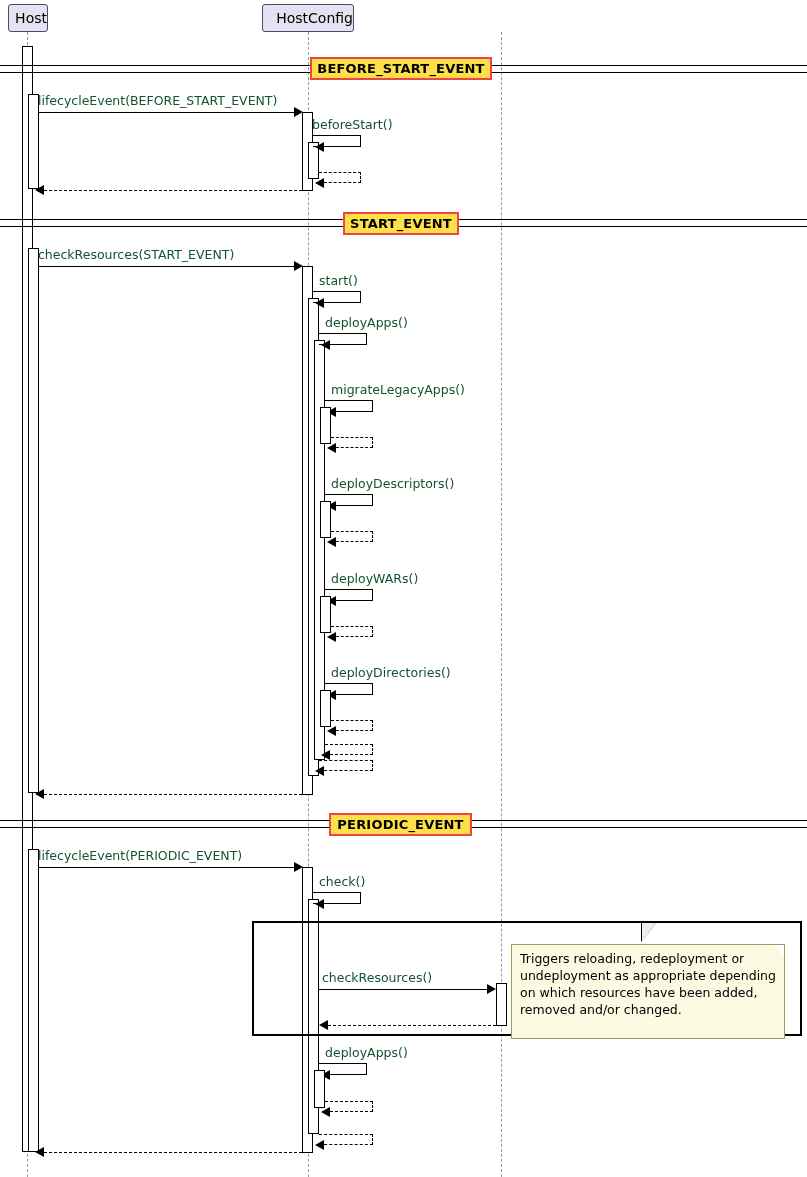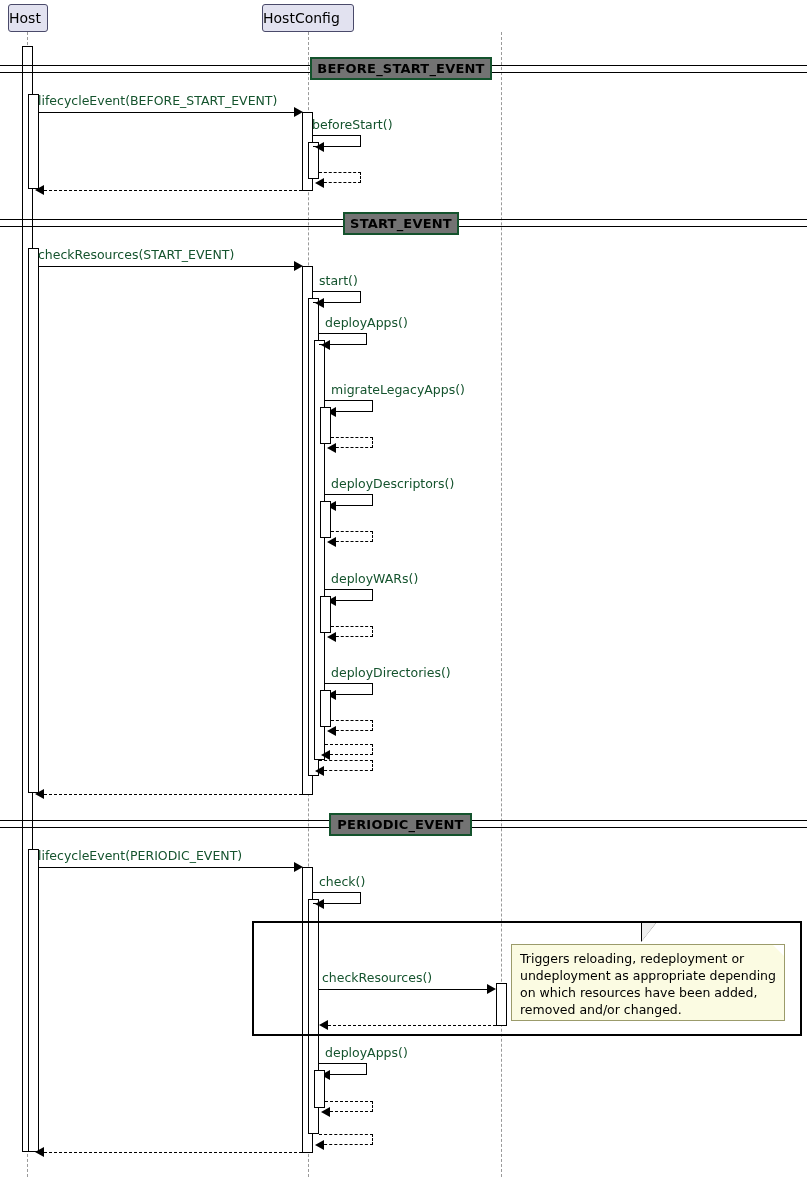--- a/index.html
+++ b/index.html
@@ -4,21 +4,21 @@
 <style>
   html,body{margin:0;padding:0;background:#fff;}
   body{font-family:"DejaVu Sans","Liberation Sans",sans-serif;}
   #canvas{position:relative;width:807px;height:1177px;background:#fff;overflow:hidden;}
 
   
   .participant{
     position:absolute;box-sizing:border-box;
     background:#E2E2F0;border:1px solid #4a4a6a;border-radius:3px;
     font-size:14px;color:#000;text-align:center;
-    display:flex;align-items:center;justify-content:flex-start;
+    display:flex;align-items:center;justify-content:flex-end;
     white-space:nowrap;
   }
   
   .lifeline{
     position:absolute;width:0;border-left:1px dashed #9a9a9a;
   }
   
   .activation{
     position:absolute;box-sizing:border-box;background:#fff;border:1px solid #000;
   }
@@ -39,21 +39,21 @@
     position:absolute;font-size:12.5px;color:#14532d;white-space:nowrap;line-height:14px;
   }
   
   .self-box{position:absolute;box-sizing:border-box;border:1px solid #000;border-left:none;}
   .self-box.dash{border-style:dashed;border-left:none;}
 
   
   .divider-rule{position:absolute;left:0;width:807px;height:0;border-top:1px solid #000;}
   .divider-label{
     position:absolute;box-sizing:border-box;
-    background:#737373;border:2px solid #14532d;
+    background:#fde047;border:2px solid #ef4444;
     font-size:13px;font-weight:bold;color:#000;
     display:flex;align-items:center;justify-content:center;
     white-space:nowrap;padding:0 10px;letter-spacing:0.2px;
   }
   
   .group-frame{position:absolute;box-sizing:border-box;border:2px solid #000;background:transparent;}
   .group-tab{
     position:absolute;box-sizing:border-box;background:#EEEEEE;
     border-right:2px solid #000;border-bottom:2px solid #000;
     font-size:13px;font-weight:bold;color:#000;
@@ -204,21 +204,21 @@
   <div class="group-tab-notch" style="left:642px;top:923px;"></div>
 
   <div class="msg-label" style="left:322px;top:971px;">checkResources()</div>
   <div class="msg-line" style="left:319px;top:989px;width:170px;"></div>
   <div class="arrow-r" style="left:487px;top:984px;"></div>
   <div class="activation" style="left:496px;top:983px;width:11px;height:43px;"></div>
 
   <div class="msg-line dashed" style="left:328px;top:1025px;width:168px;"></div>
   <div class="arrow-l" style="left:319px;top:1020px;"></div>
 
-  <div class="note" style="left:511px;top:944px;width:274px;height:77px;">
+  <div class="note" style="left:511px;top:944px;width:274px;height:95px;">
     <span>Triggers reloading, redeployment or undeployment as appropriate depending on which resources have been added, removed and/or changed.</span>
   </div>
   <div class="note-fold" style="left:773px;top:945px;"></div>
 
   <div class="msg-label" style="left:325px;top:1046px;">deployApps()</div>
   <div class="self-box" style="left:319px;top:1063px;width:48px;height:12px;"></div>
   <div class="arrow-l" style="left:321px;top:1070px;"></div>
   <div class="activation" style="left:314px;top:1070px;width:11px;height:38px;"></div>
 
   <div class="self-box dash" style="left:325px;top:1101px;width:48px;height:11px;"></div>

